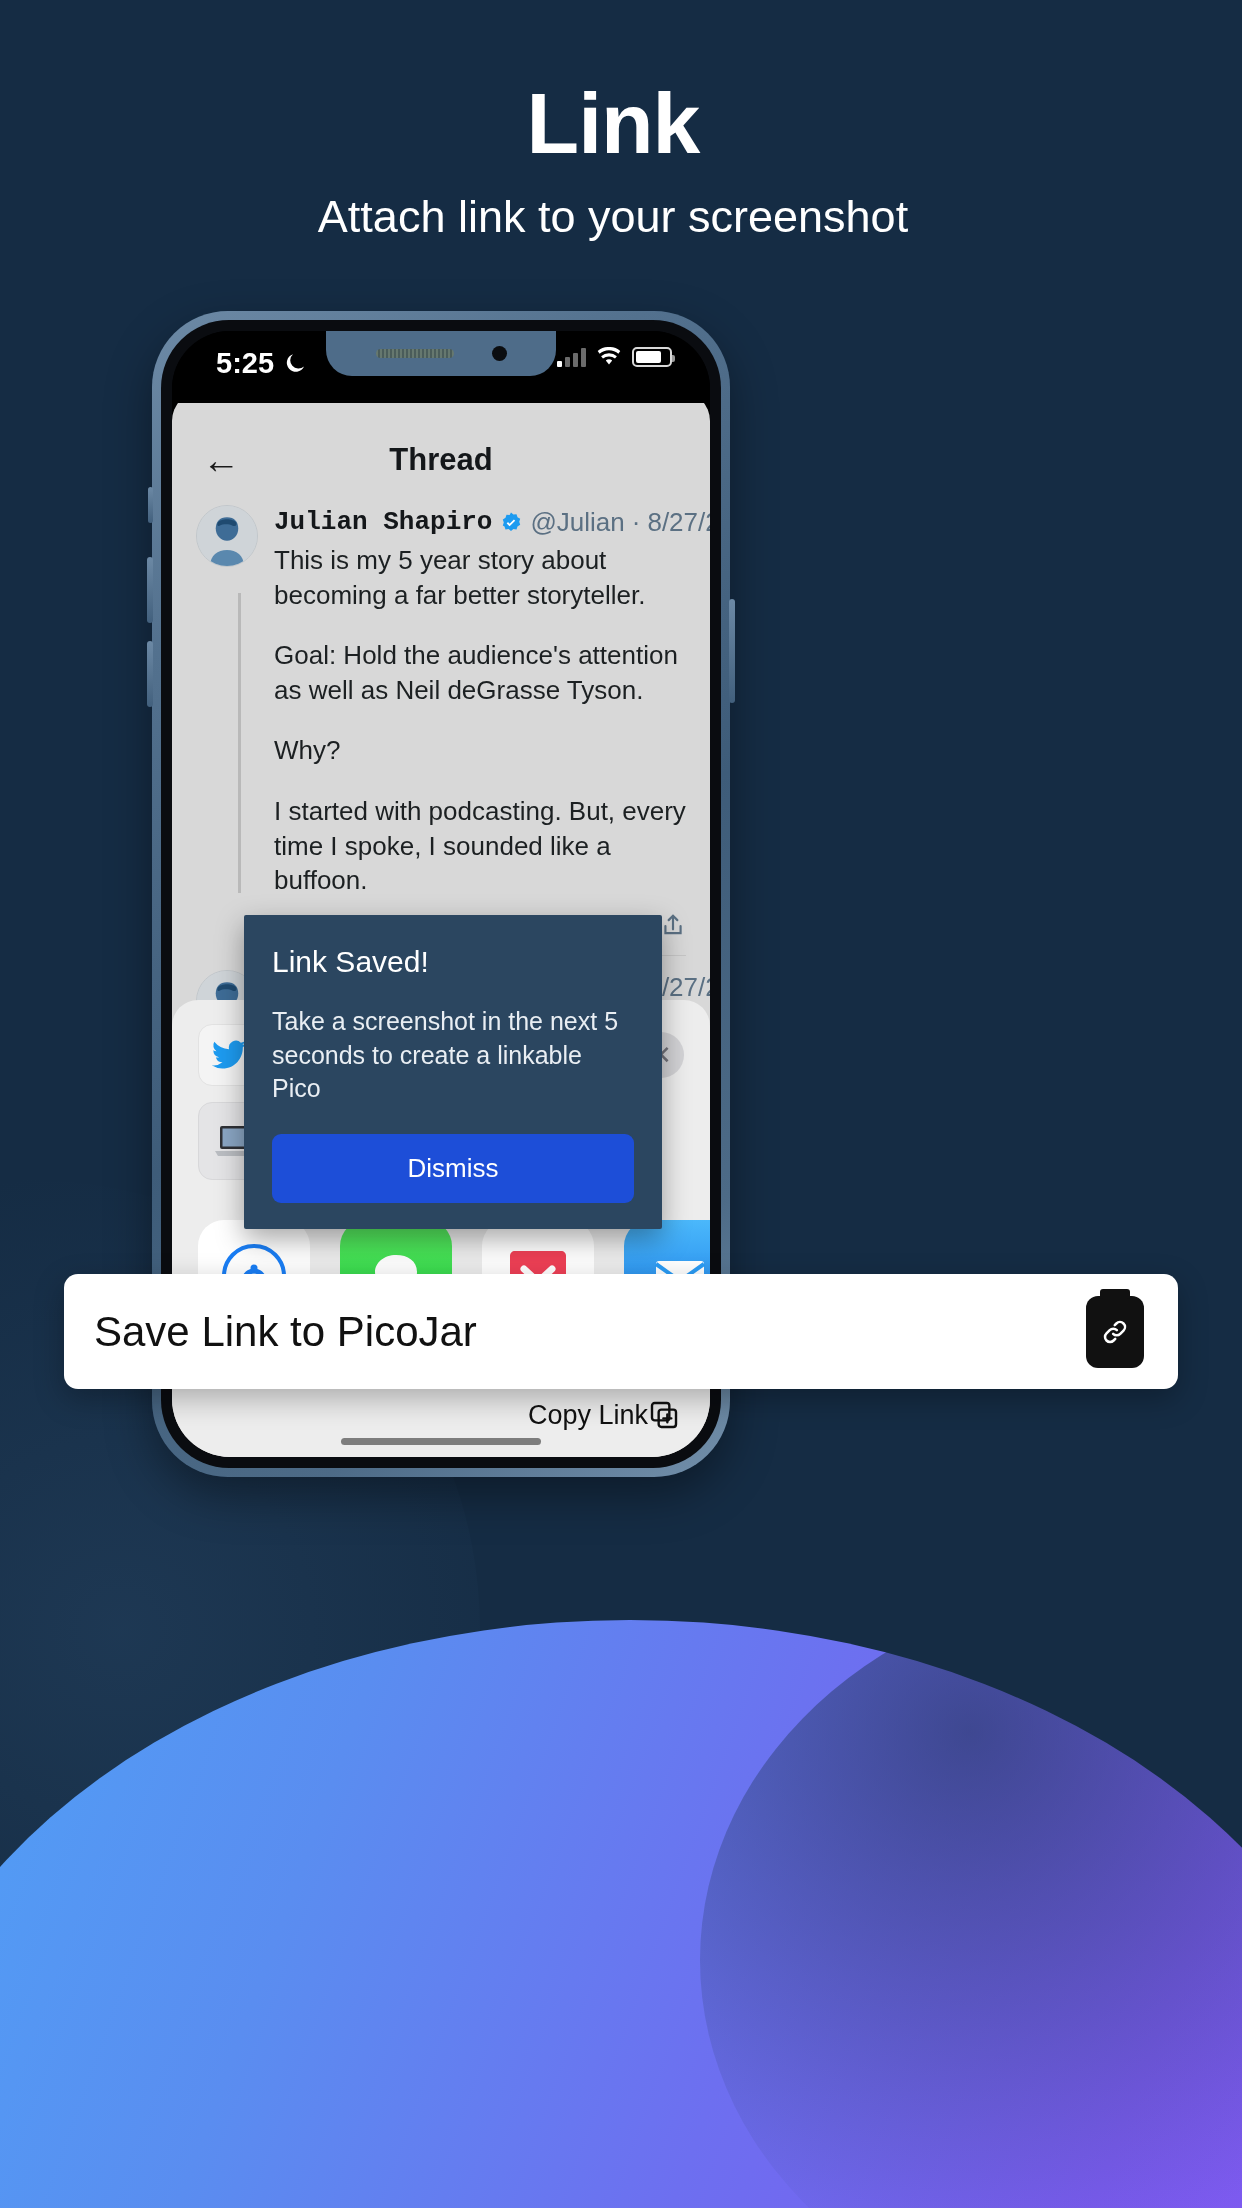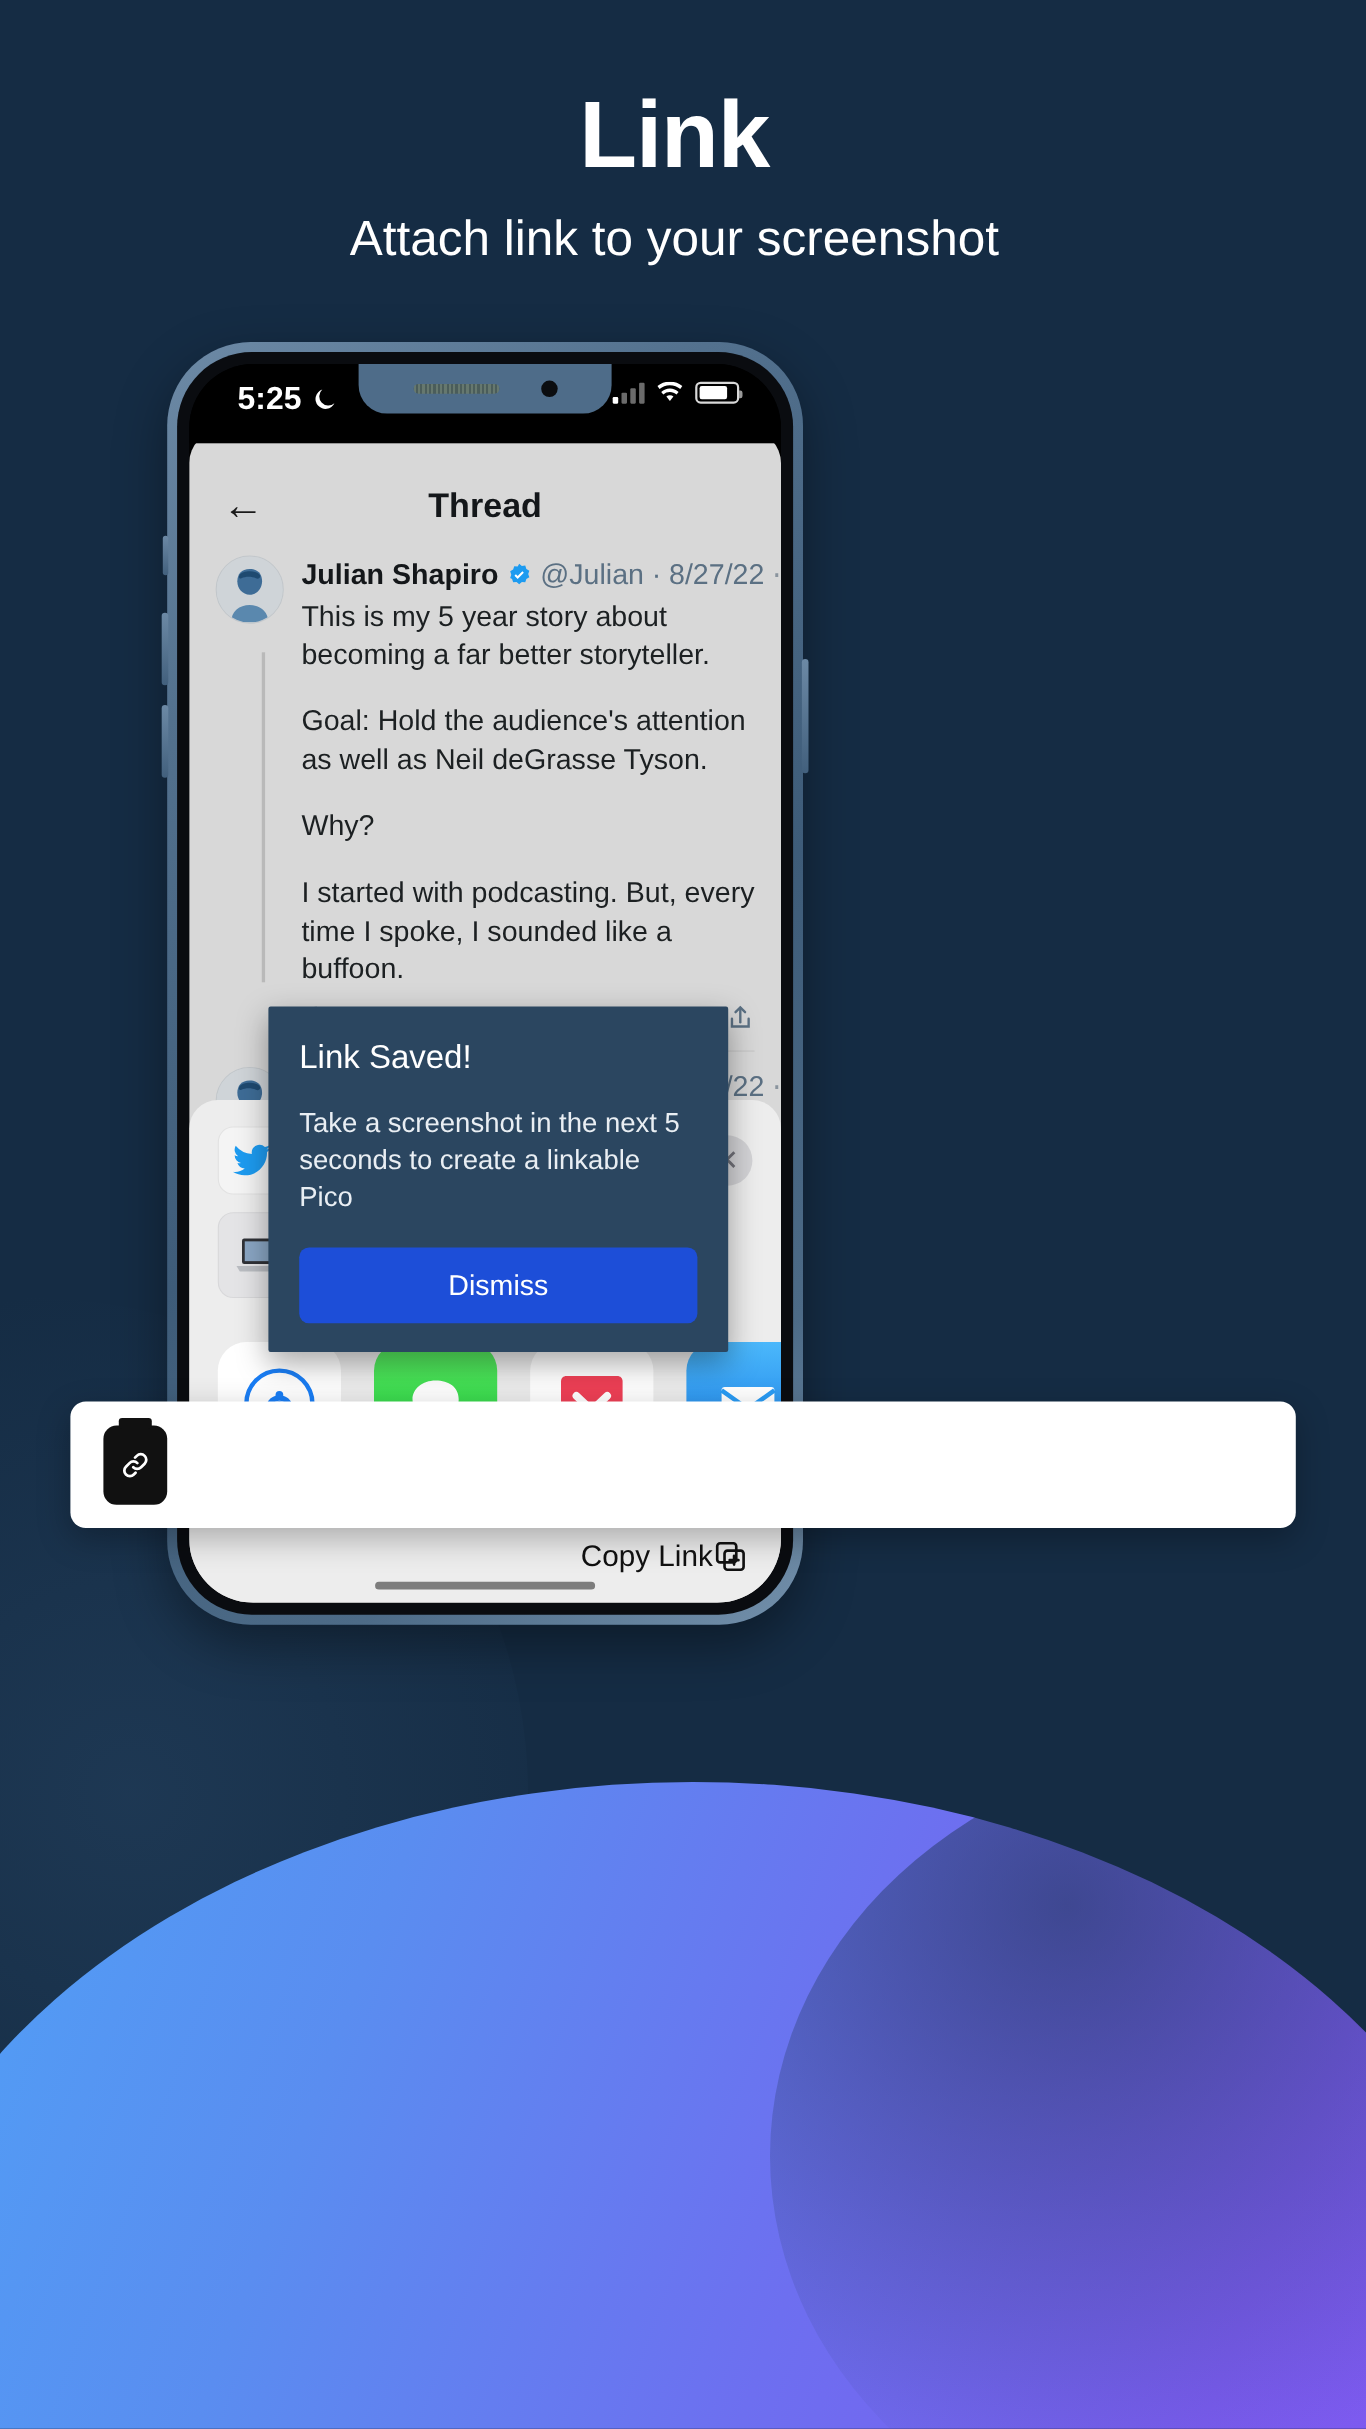--- a/index.html
+++ b/index.html
@@ -172,21 +172,21 @@
     width:62px; height:62px; border-radius:50%;
     background:#cfd4d8; flex:0 0 62px; margin-right:16px;
     overflow:hidden; border:1px solid #c2c7cb;
   }
   .avatar svg { width:100%; height:100%; display:block; }
   .tw-body { flex:1; min-width:0; }
   .tw-meta {
     display:flex; align-items:center; gap:7px;
     font-size:26px; line-height:1.35; white-space:nowrap;
   }
-  .tw-name { font-weight:bold; color:#14171a; }
+  .tw-name { font-weight:bold; color:#14171a;font-family:Liberation Mono, monospace; }
   .verified { width:24px; height:24px; flex:0 0 24px; }
   .tw-handle { color:#5b7083; }
   .tw-dots { margin-left:auto; color:#8a949e; font-size:26px; letter-spacing:2px; }
   .tw-text {
     font-size:26px; line-height:1.33; color:#1c2022;
     margin-top:3px;
   }
   .tw-text p { margin-bottom:26px; }
   .tw-text p:last-child { margin-bottom:0; }
 
@@ -538,19 +538,20 @@
         <div class="modal-body">Take a screenshot in the next 5 seconds to create a linkable Pico</div>
         <div class="modal-btn">Dismiss</div>
       </div>
 
       <div class="home-ind"></div>
     </div>
   </div>
 </div>
 
 <div class="callout">
+  <div class="callout-text">Save Link to PicoJar</div>
   <div class="jar">
     <svg viewBox="0 0 24 24" fill="none" stroke="#fff" stroke-width="2" stroke-linecap="round">
       <path d="M10.5 13.5a4 4 0 0 0 5.7 0l2.6-2.6a4 4 0 1 0-5.7-5.7l-1.3 1.3"></path>
       <path d="M13.5 10.5a4 4 0 0 0-5.7 0l-2.6 2.6a4 4 0 1 0 5.7 5.7l1.3-1.3"></path>
     </svg>
   </div>
 </div>
 
 </body></html>

